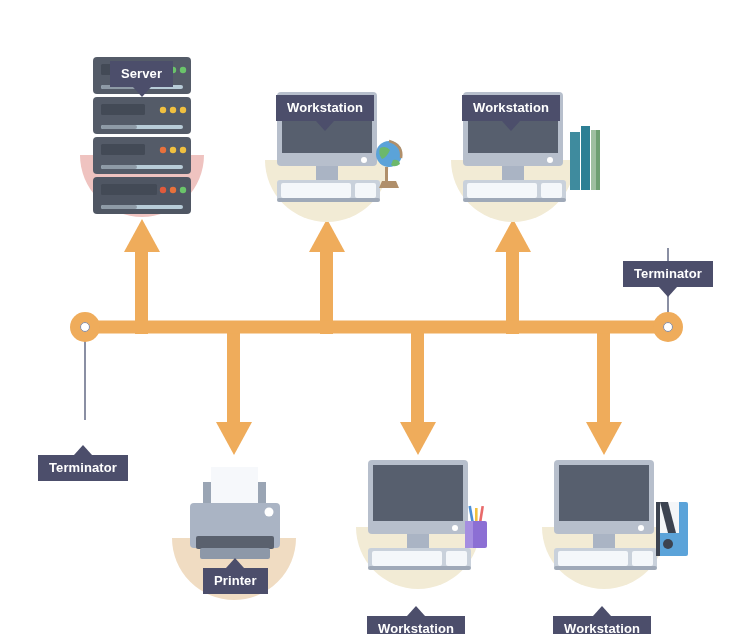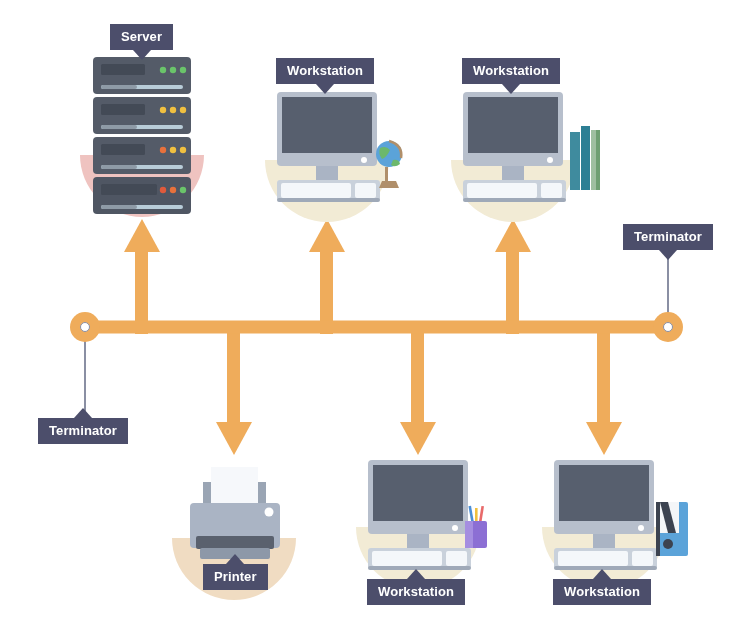--- a/index.html
+++ b/index.html
@@ -3,21 +3,21 @@
 <meta charset="utf-8">
 <style>
   html,body{margin:0;padding:0;background:#ffffff;}
   body{width:736px;height:634px;position:relative;overflow:hidden;
        font-family:"Liberation Sans",sans-serif;}
   #stage{position:absolute;left:0;top:0;width:736px;height:634px;}
   .layer{position:absolute;left:0;top:0;width:736px;height:634px;}
   
   .chip{position:absolute;background:#4c4e6b;color:#ffffff;font-weight:bold;
         font-size:13px;letter-spacing:.1px;white-space:nowrap;
-        padding:6px 11px 7px 11px;text-align:center;line-height:1;}
+        padding:6px 11px 7px 11px;text-align:center;line-height:1;margin-top:37px;}
   .chip .tip{position:absolute;width:0;height:0;border-left:9px solid transparent;
         border-right:9px solid transparent;}
   .chip.down .tip{bottom:-10px;left:50%;margin-left:-9px;border-top:10px solid #4c4e6b;}
   .chip.up   .tip{top:-10px;left:50%;margin-left:-9px;border-bottom:10px solid #4c4e6b;}
   svg{display:block;overflow:visible;}
 </style>
 </head>
 <body>
 
 <div id="stage">
@@ -244,21 +244,21 @@
     <div class="chip down" style="left:623px;top:224px;pointer-events:auto;">
       <span>Terminator</span>
       <span class="tip"></span>
     </div>
 
     <div class="chip up" style="left:38px;top:418px;pointer-events:auto;">
       <span>Terminator</span>
       <span class="tip"></span>
     </div>
 
-    <div class="chip up" style="left:203px;top:564px;pointer-events:auto;text-align:right;">
+    <div class="chip up" style="left:203px;top:531px;pointer-events:auto;text-align:right;">
       <span>Printer</span>
       <span class="tip"></span>
     </div>
 
     <div class="chip up" style="left:367px;top:579px;pointer-events:auto;">
       <span>Workstation</span>
       <span class="tip"></span>
     </div>
 
     <div class="chip up" style="left:553px;top:579px;pointer-events:auto;">

